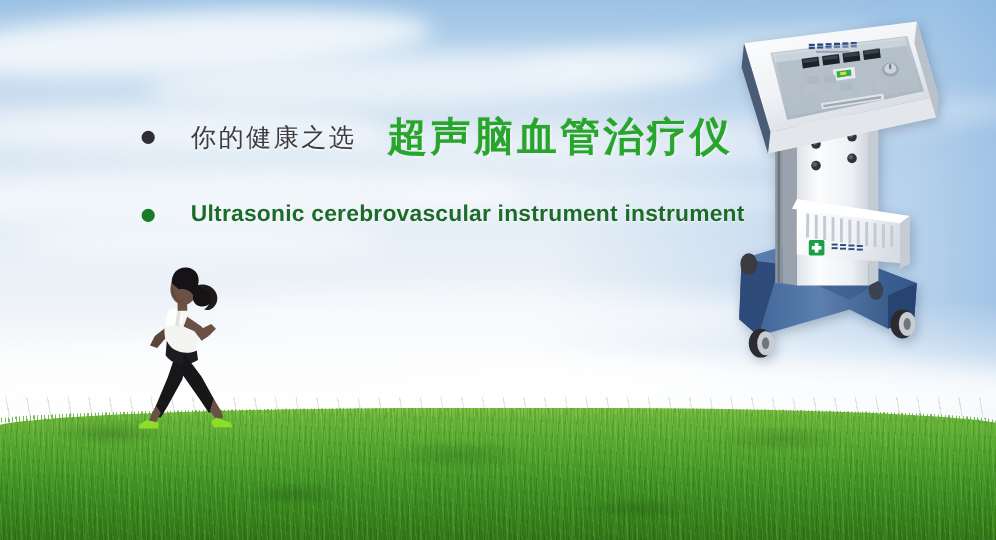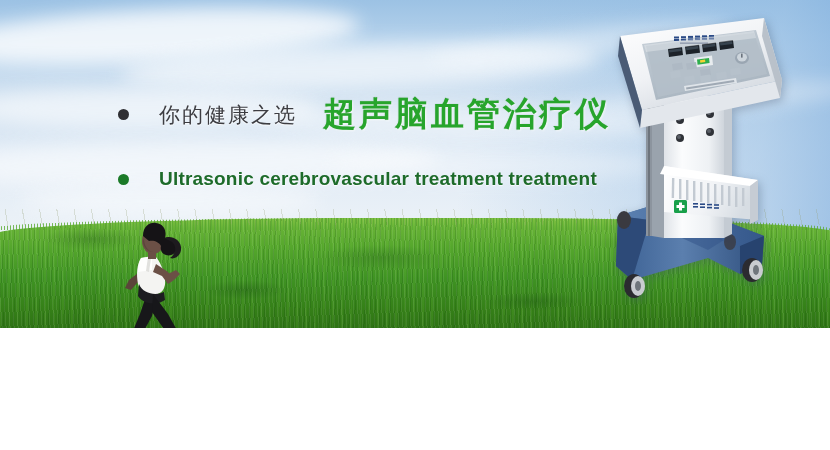--- a/index.html
+++ b/index.html
@@ -1,20 +1,20 @@
 <!DOCTYPE html>
 <html><head>
 <meta charset="utf-8">
 <style>
   * { margin:0; padding:0; box-sizing:border-box; }
   html,body { width:830px; height:450px; overflow:hidden; background:#fff; }
   body { font-family:"Liberation Sans", sans-serif; }
 
   #banner {
-    position:relative; width:830px; height:328px; overflow:hidden;
+    position:relative; width:830px; height:450px; overflow:hidden;
   }
 
   
   .sky {
     position:absolute; left:0; top:0; width:830px; height:366px;
     background:
       linear-gradient(100deg, rgba(255,255,255,0) 55%, rgba(150,190,228,0.55) 88%, rgba(120,170,220,0.7) 100%),
       linear-gradient(180deg, #9cc2e4 0%, #b7d3ec 12%, #cfe0f0 26%, #dfeaf5 42%,
                               #e9f0f7 58%, #eef3f8 72%, #f4f7fa 85%, #f7f9fb 100%);
   }
@@ -170,21 +170,21 @@
   </div>
 
   <div class="line line-cn">
     <span class="bullet bullet-dark"></span>
     <span class="cn-sub">你的健康之选</span>
     <span class="cn-title">超声脑血管治疗仪</span>
   </div>
 
   <div class="line line-en">
     <span class="bullet bullet-green"></span>
-    <span class="en-title">Ultrasonic cerebrovascular treatment treatment</span>
+    <span class="en-title">Ultrasonic cerebrovascular instrument instrument</span>
   </div>
 
   <div class="device">
     <svg width="190" height="296" viewBox="0 0 190 296">
       <defs>
         <linearGradient id="gBlue" x1="0" y1="0" x2="1" y2="0">
           <stop offset="0%" stop-color="#3a5f92"></stop>
           <stop offset="45%" stop-color="#5b7fae"></stop>
           <stop offset="100%" stop-color="#2f4f7d"></stop>
         </linearGradient>

